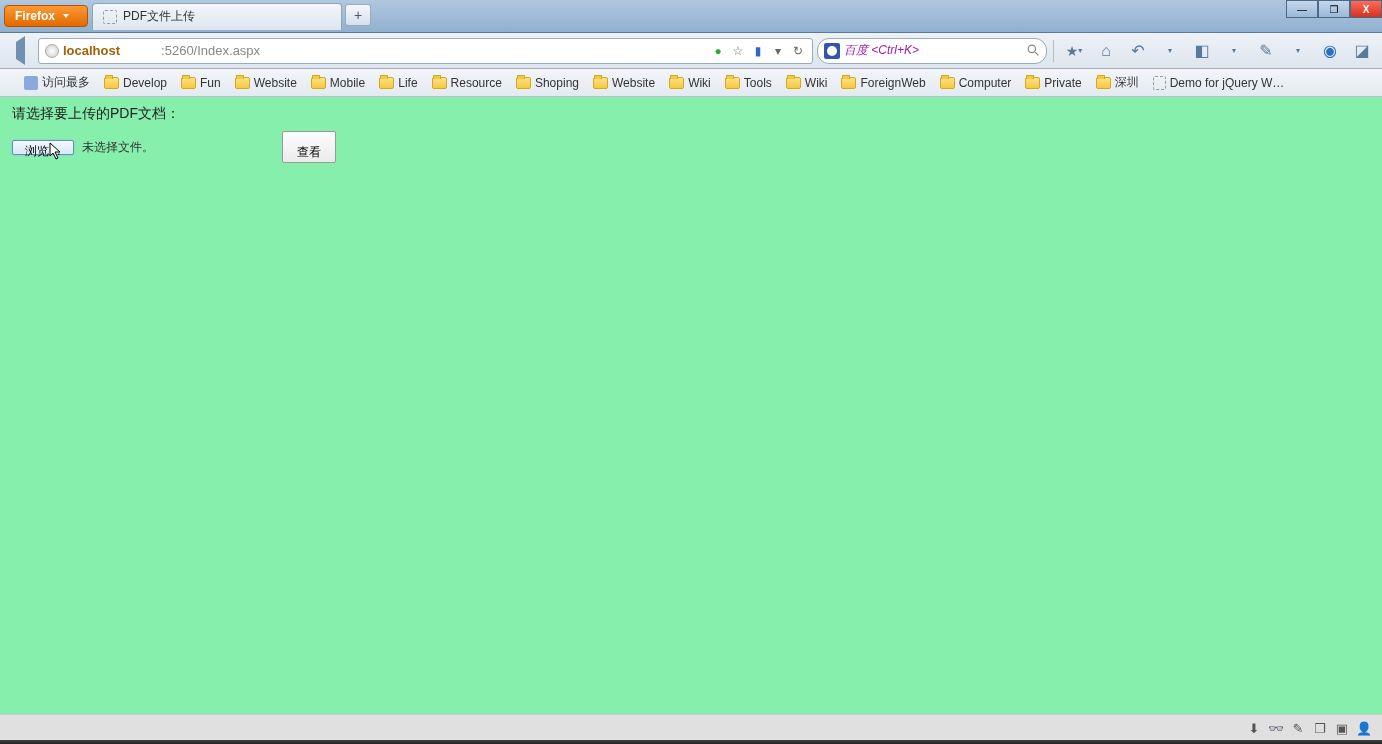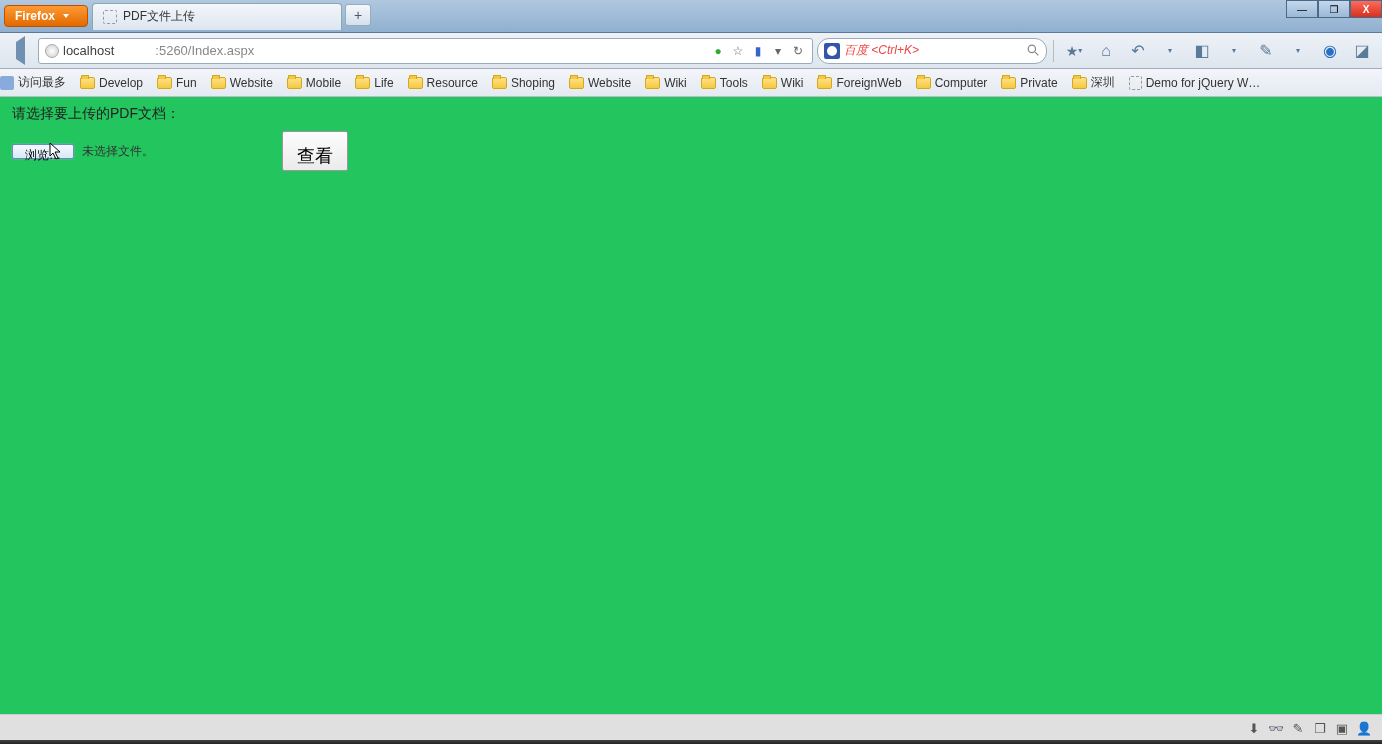--- a/index.html
+++ b/index.html
@@ -15,45 +15,45 @@
 .win-controls { position: absolute; top: 0; right: 0; display: flex; height: 18px; }
 .win-controls div { width: 32px; display: flex; align-items: center; justify-content: center; border: 1px solid #4a6a8a; font-size: 10px; cursor: pointer; background: linear-gradient(#c5d8ec, #9bb8d5); }
 .win-controls .close { background: linear-gradient(#ff6b5a, #d63020); color: #fff; font-weight: bold; }
 
 
 .navbar { height: 36px; background: linear-gradient(#eef2f7, #dde5ee); display: flex; align-items: center; padding: 0 6px; gap: 4px; border-bottom: 1px solid #aab; }
 .nav-btn { width: 28px; height: 28px; display: flex; align-items: center; justify-content: center; border-radius: 3px; cursor: pointer; color: #5a7a9a; }
 .arrow-left::before { content: ""; border-top: 6px solid transparent; border-bottom: 6px solid transparent; border-right: 9px solid #7090b0; }
 .urlbar { flex: 1; height: 26px; background: #fff; border: 1px solid #9ab; border-radius: 3px; display: flex; align-items: center; padding: 0 6px; gap: 4px; font-size: 13px; color: #333; }
 .urlbar .globe { width: 14px; height: 14px; border: 1px solid #aaa; border-radius: 50%; flex-shrink: 0; background: radial-gradient(#fff, #ccc); }
-.urlbar .host { font-weight: normal; color: #404040; }
+.urlbar .host { font-weight: bold; color: #a16207; }
 .urlbar .rest { color: #888; margin-left: 37px; }
 .urlbar .spacer { flex: 1; }
 .url-icon { width: 16px; height: 16px; display: flex; align-items: center; justify-content: center; font-size: 12px; color: #666; cursor: pointer; }
-.searchbar { width: 230px; height: 26px; background: #fff; border: 1px solid #9ab; border-radius: 12px; display: flex; align-items: center; padding: 0 6px; gap: 4px; font-size: 12px; color: #ef4444; font-style: italic; }
+.searchbar { width: 230px; height: 26px; background: #fff; border: 1px solid #9ab; border-radius: 12px; display: flex; align-items: center; padding: 0 6px; gap: 4px; font-size: 12px; color: #a21caf; font-style: italic; }
 .search-engine { width: 16px; height: 16px; background: #3355aa; border-radius: 2px; display: flex; align-items: center; justify-content: center; flex-shrink: 0; }
 .search-paw { width: 10px; height: 10px; background: #fff; border-radius: 50%; }
 .search-mag { margin-left: auto; width: 14px; height: 14px; color: #888; }
 .tool-sep { width: 1px; height: 22px; background: #bbb; margin: 0 2px; }
 
 
-.bookbar { height: 28px; background: linear-gradient(#f2f5f9, #e4eaf1); display: flex; align-items: center; padding: 0 0; gap: 14px; border-bottom: 1px solid #bbc; font-size: 12px; color: #333; overflow: hidden; }
+.bookbar { height: 28px; background: linear-gradient(#f2f5f9, #e4eaf1); display: flex; align-items: center; padding: 0 24px; gap: 14px; border-bottom: 1px solid #bbc; font-size: 12px; color: #333; overflow: hidden; }
 .bk { display: flex; align-items: center; gap: 4px; cursor: pointer; white-space: nowrap; }
 .folder-icon { width: 15px; height: 12px; background: linear-gradient(#ffe28a, #f5c93d); border: 1px solid #d4a820; border-radius: 2px; position: relative; }
 .folder-icon::before { content: ""; position: absolute; top: -3px; left: 0; width: 6px; height: 3px; background: #f5c93d; border: 1px solid #d4a820; border-bottom: none; border-radius: 1px 1px 0 0; }
 .page-icon { width: 13px; height: 14px; border: 1px dashed #999; border-radius: 2px; }
 .most-icon { width: 14px; height: 14px; background: #8ad; border-radius: 2px; }
 
 
-.page { background: #22c55e; width: 100%; height: 618px; padding: 8px 12px; font-size: 14px; color: #222; border-bottom: 1px solid #ccc; }
+.page { background: #86efac; width: 100%; height: 618px; padding: 8px 12px; font-size: 14px; color: #222; border-bottom: 1px solid #ccc; }
 .prompt { margin-bottom: 8px; }
 .row { display: flex; align-items: center; gap: 8px; }
 .file-btn { padding: 2px 12px; font-size: 12px; background: linear-gradient(#f4f9ff, #d8e8f5); border: 1px solid #6a8db5; border-radius: 2px; cursor: pointer; height: 15px; box-shadow: 0 0 2px #8cb8e0; }
 .status { font-size: 12px; color: #333; margin-right: 120px; white-space: nowrap; }
-.view-btn { padding: 12px 14px; font-size: 18px; background: linear-gradient(#fdfdfd, #ebebeb); border: 1px solid #999; border-radius: 2px; cursor: pointer; height: 40px; }
+.view-btn { padding: 12px 14px; font-size: 12px; background: linear-gradient(#fdfdfd, #ebebeb); border: 1px solid #999; border-radius: 2px; cursor: pointer; height: 32px; }
 .cursor { position: absolute; left: 49px; top: 142px; width: 14px; height: 18px; pointer-events: none; }
 
 
 .statusbar { position: absolute; bottom: 6px; right: 6px; display: flex; gap: 6px; padding: 2px 4px; }
 .sb-icon { width: 16px; height: 16px; display: flex; align-items: center; justify-content: center; color: #555; cursor: pointer; font-size: 13px; }
 .taskbar { position: absolute; bottom: 0; left: 0; right: 0; height: 4px; background: linear-gradient(#444, #222); }
 
 svg { display: block; }
 .magsvg { width: 13px; height: 13px; }
 </style>

